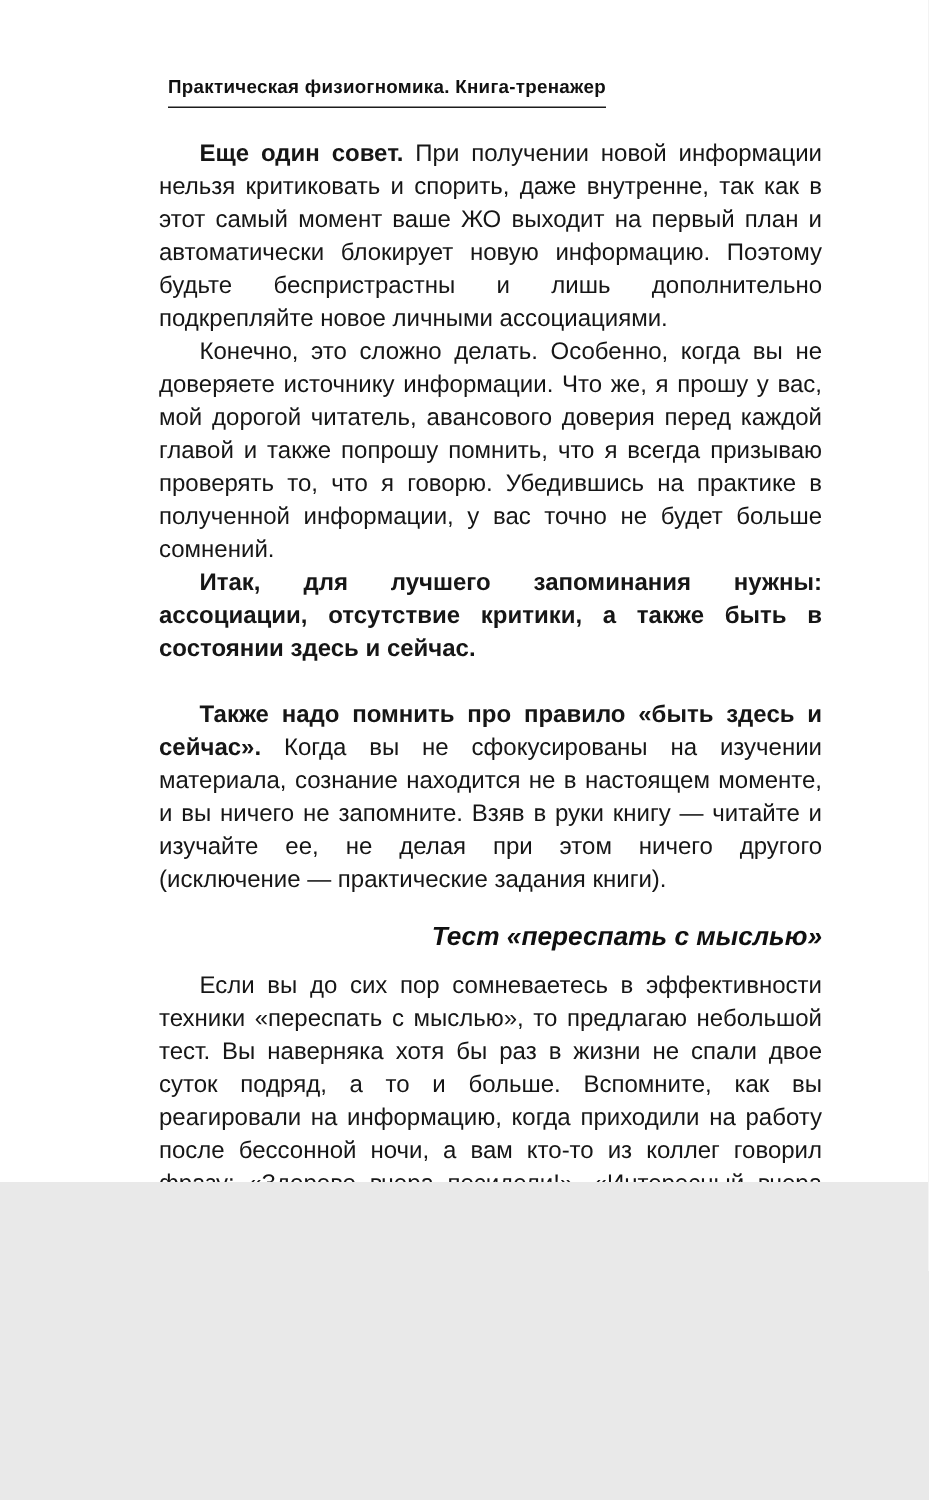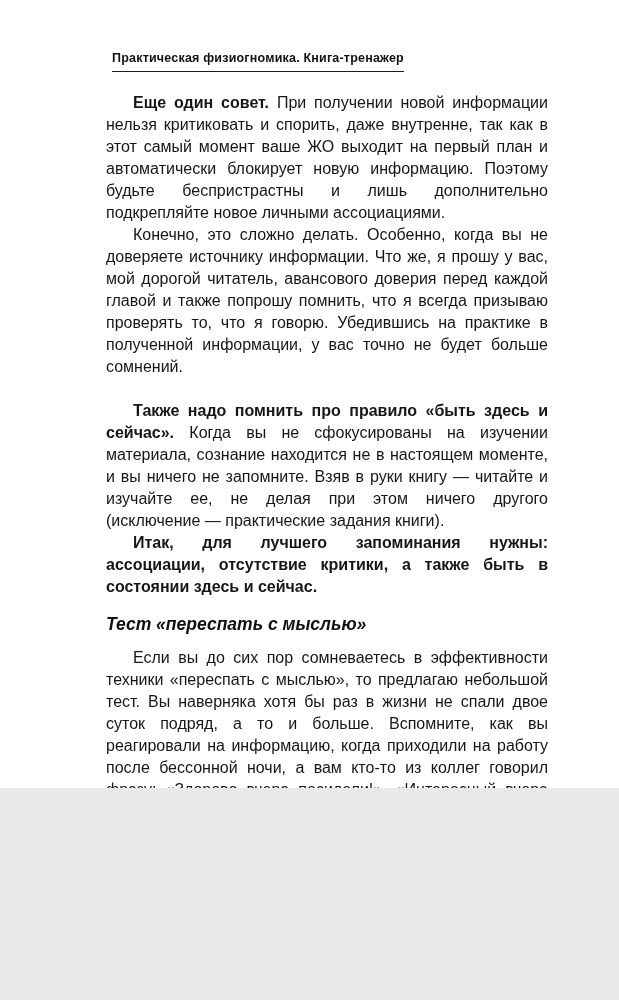--- a/index.html
+++ b/index.html
@@ -47,21 +47,21 @@
     margin-top: 22px;
   }
   .lead-bold {
     font-weight: 700;
   }
   .bold-para {
     font-weight: 700;
   }
   .section-heading {
     margin: 15px 0 12px 0;
-    text-align: left;
+    text-align: right;
     text-indent: 0;
     font-weight: 700;
     font-style: italic;
     font-size: 17.5px;
     color: #101010;
   }
   .page-footer {
     position: absolute;
     left: 111px;
     top: 853px;
@@ -87,23 +87,23 @@
   <div class="running-head">
     <span>Практическая физиогномика. Книга-тренажер</span>
   </div>
 
   <div class="body-text">
 
     <p class="para"><span class="lead-bold">Еще один совет.</span><span> При получении новой информации нельзя критиковать и спорить, даже внутренне, так как в этот самый момент ваше ЖО выходит на первый план и автоматически блокирует новую информацию. Поэтому будьте беспристрастны и лишь дополнительно подкрепляйте новое личными ассоциациями.</span></p>
 
     <p class="para"><span>Конечно, это сложно делать. Особенно, когда вы не доверяете источнику информации. Что же, я прошу у вас, мой дорогой читатель, авансового доверия перед каждой главой и также попрошу помнить, что я всегда призываю проверять то, что я говорю. Убедившись на практике в полученной информации, у вас точно не будет больше сомнений.</span></p>
 
+    <p class="para bold-para"><span>Итак, для лучшего запоминания нужны: ассоциации, отсутствие критики, а также быть в состоянии здесь и сейчас.</span></p>
+
     <p class="para gap-top"><span class="lead-bold">Также надо помнить про правило «быть здесь и сейчас».</span><span> Когда вы не сфокусированы на изучении материала, сознание находится не в настоящем моменте, и вы ничего не запомните. Взяв в руки книгу — читайте и изучайте ее, не делая при этом ничего другого (исключение — практические задания книги).</span></p>
-
-    <p class="para bold-para"><span>Итак, для лучшего запоминания нужны: ассоциации, отсутствие критики, а также быть в состоянии здесь и сейчас.</span></p>
 
     <h2 class="section-heading">Тест «переспать с мыслью»</h2>
 
     <p class="para"><span>Если вы до сих пор сомневаетесь в эффективности техники «переспать с мыслью», то предлагаю небольшой тест. Вы наверняка хотя бы раз в жизни не спали двое суток подряд, а то и больше. Вспомните, как вы реагировали на информацию, когда приходили на работу после бессонной ночи, а вам кто-то из коллег говорил фразу: «Здорово вчера посидели!», «Интересный вчера был клиент» и т.п. Вы не понимали, о чем они говорят, потому что для вас вчерашний день все еще продолжался, а информация нового дня записывалась поверх старой. К концу второго дня без сна вы уже путались и дезориентировались в пространстве, потому что объем памяти, отведенной под краткосрочную работу, не уве-</span></p>
 
   </div>
 
   <div class="page-footer">
     <span class="page-number">12</span>
     <div class="page-number-rule"></div>

